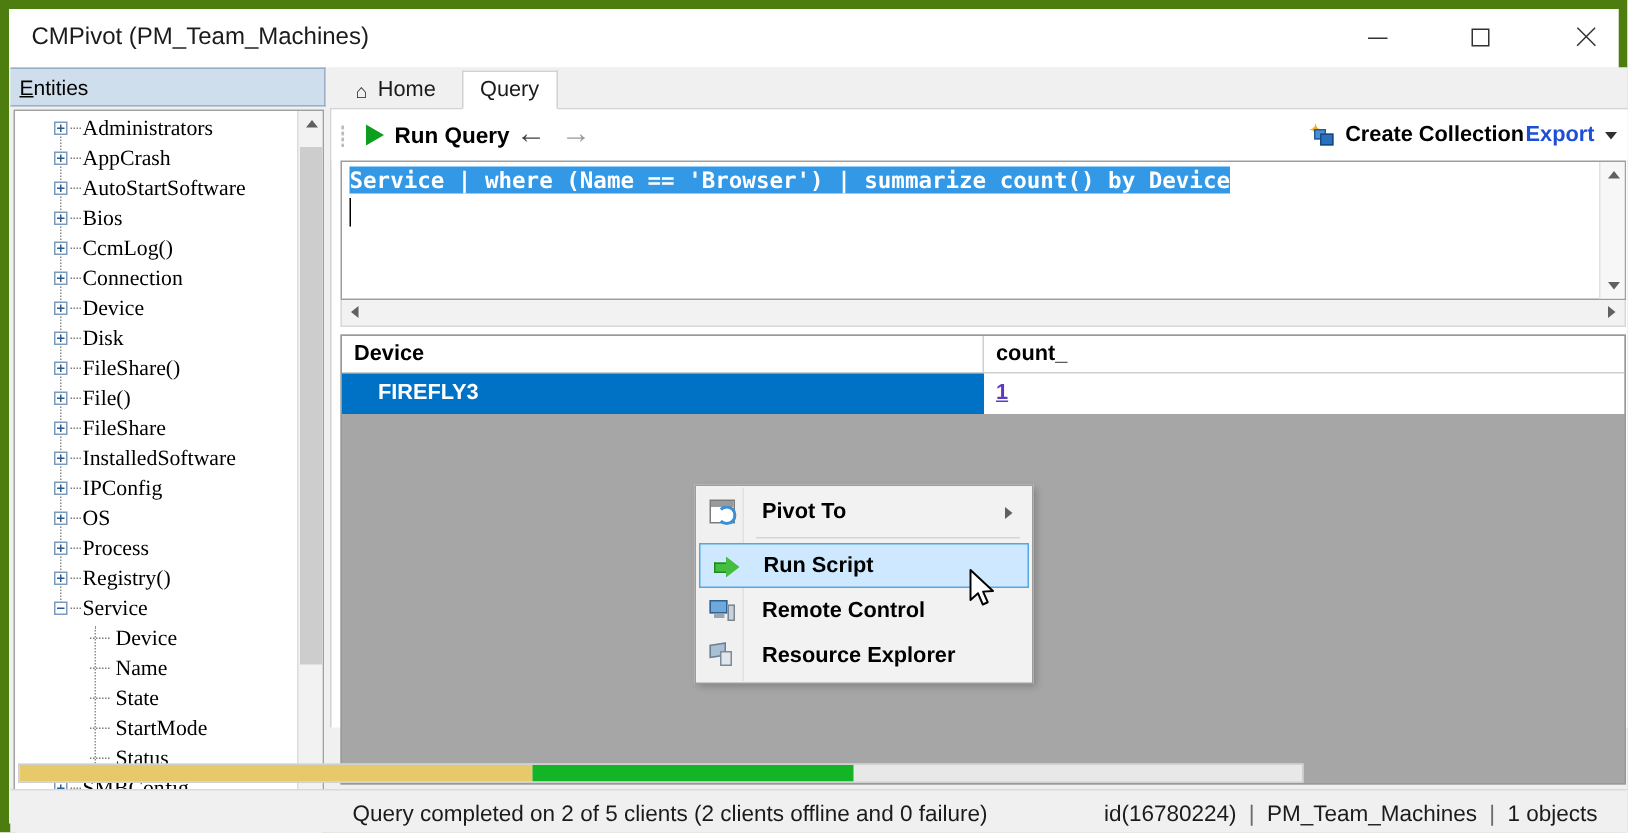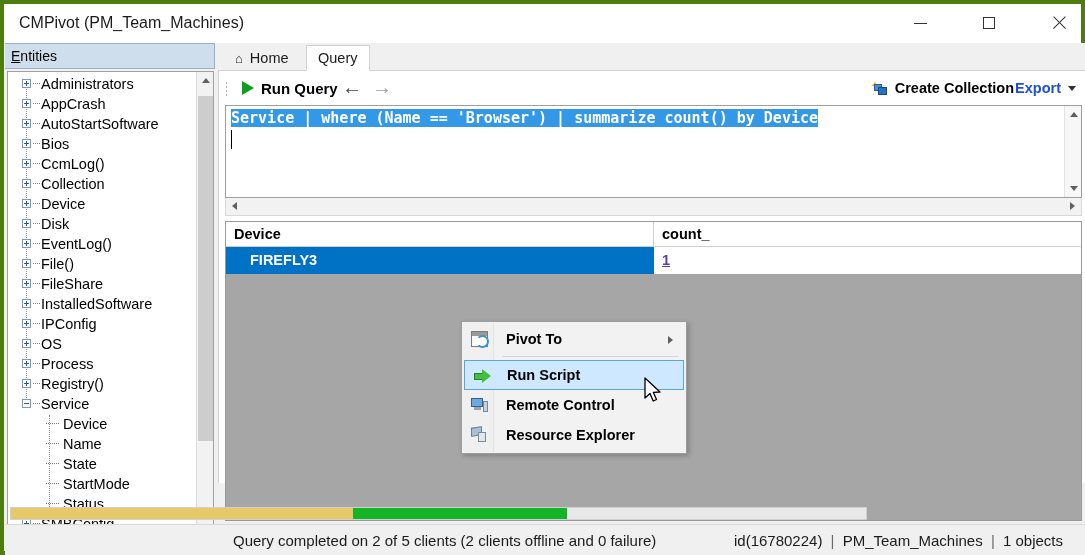--- a/index.html
+++ b/index.html
@@ -13,21 +13,21 @@
     color: #000000;
     overflow: hidden;
     position: relative;
   }
 
   
   #app-window {
     position: absolute;
     left: 0; top: 0;
     width: 1085px; height: 555px;
-    border: 4px solid #4d7c0f;
+    border: 6px solid #4d7c0f;
     box-sizing: border-box;
     background: #f0f0f0;
   }
 
   
   #title-bar {
     position: absolute;
     left: 0; top: 0;
     width: 100%; height: 39px;
     background: #ffffff;
@@ -91,22 +91,23 @@
     position: absolute;
     left: 2px; top: 28px;
     width: 207px; height: 485px;
     background: #ffffff;
     border: 1px solid #a0a0a0;
     box-sizing: border-box;
     overflow: hidden;
   }
   #tree-inner {
     position: absolute;
-    left: 0; top: 2px;
+    left: 12px; top: 2px;
     width: 188px;
+    font-family: Liberation Serif, serif;
   }
   .tree-node {
     position: relative;
     height: 20px;
     line-height: 20px;
     font-size: 14.5px;
     white-space: nowrap;
     color: #000;
   }
   .tree-node .tw {
@@ -670,36 +671,36 @@
           <span class="tlabel">Bios</span>
         </div>
         <div class="tree-node expandable">
           <span class="tw"></span>
             <span class="tdash"></span>
           <span class="tlabel">CcmLog()</span>
         </div>
         <div class="tree-node expandable">
           <span class="tw"></span>
             <span class="tdash"></span>
-          <span class="tlabel">Collection</span>
+          <span class="tlabel">Connection</span>
         </div>
         <div class="tree-node expandable">
           <span class="tw"></span>
             <span class="tdash"></span>
           <span class="tlabel">Device</span>
         </div>
         <div class="tree-node expandable">
           <span class="tw"></span>
             <span class="tdash"></span>
           <span class="tlabel">Disk</span>
         </div>
         <div class="tree-node expandable">
           <span class="tw"></span>
             <span class="tdash"></span>
-          <span class="tlabel">EventLog()</span>
+          <span class="tlabel">FileShare()</span>
         </div>
         <div class="tree-node expandable">
           <span class="tw"></span>
             <span class="tdash"></span>
           <span class="tlabel">File()</span>
         </div>
         <div class="tree-node expandable">
           <span class="tw"></span>
             <span class="tdash"></span>
           <span class="tlabel">FileShare</span>

